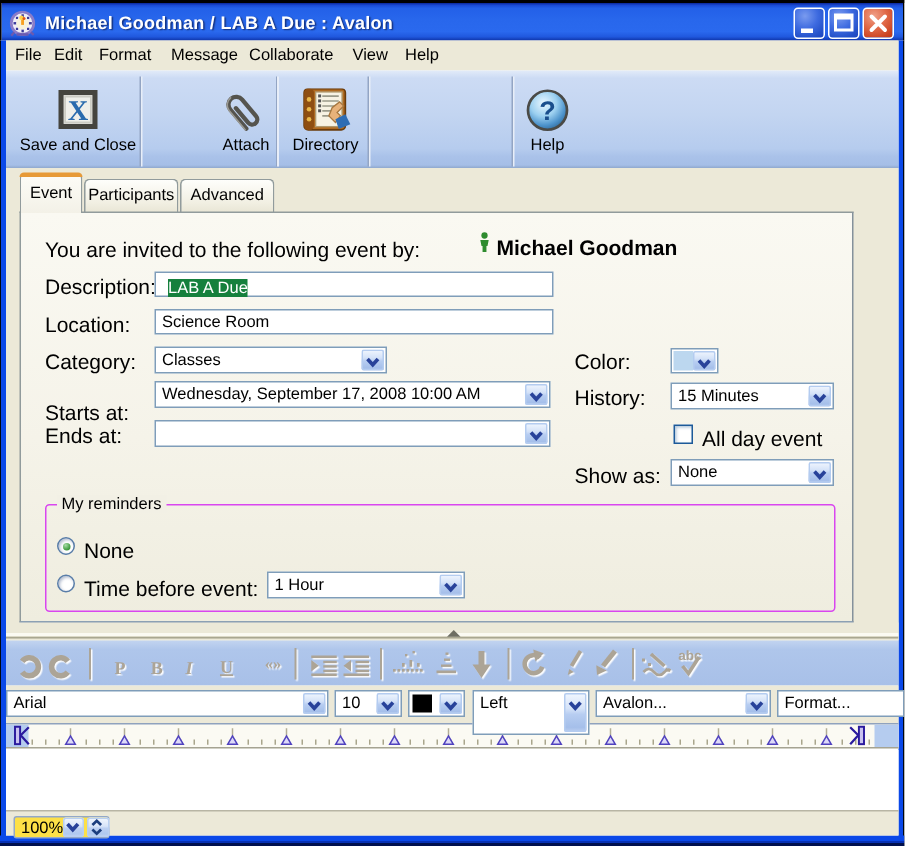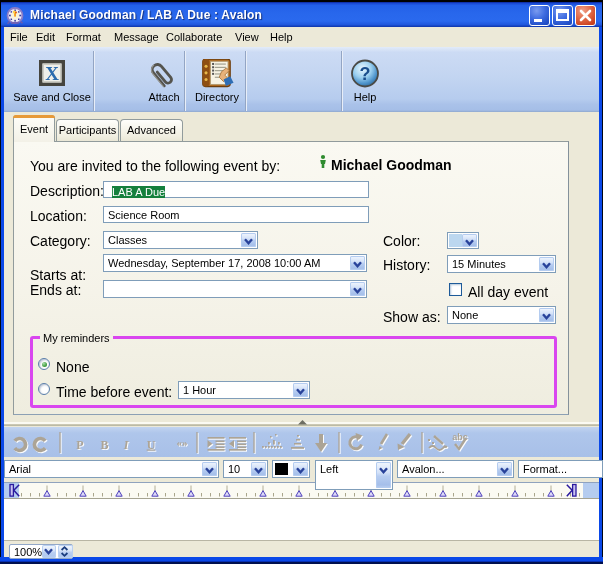--- a/index.html
+++ b/index.html
@@ -35,21 +35,21 @@
 .tab.on:before{content:"";position:absolute;left:-1px;right:-1px;top:-1px;height:3px;border-radius:3px 3px 0 0;background:#E79A38;}
 
 #page{left:13px;top:141px;width:556px;height:274px;border:1px solid #919B9C;border-right-color:#84919B;border-bottom-color:#8CA0B4;background:linear-gradient(180deg,#FAF9F2 0,#F5F3E9 55%,#EFEDDF 100%);z-index:4;}
 .flabel{position:absolute;font-size:14px;z-index:6;}
 .input,.combo{position:absolute;background:#fff;border:1px solid #7F9DB9;font-size:11px;z-index:6;}
 .input span,.combo .val{position:absolute;left:4px;top:2px;white-space:nowrap;}
 .combo .cbtn{position:absolute;right:1px;top:1px;bottom:1px;width:15px;border-radius:1.5px;
  background:linear-gradient(180deg,#F2F7FE 0,#D4E2F8 40%,#B7CDF1 55%,#A5BFEA 88%,#BCCfF0 100%);
  box-shadow:inset 0 0 0 1px #B4CCF0;}
 .cbtn svg{position:absolute;left:1px;top:2px;}
-.grp{position:absolute;border:3px solid #d946ef;border-radius:3px;z-index:6;}
+.grp{position:absolute;border:1px solid #d946ef;border-radius:3px;z-index:6;}
 .grp .cap{position:absolute;top:-7px;left:7px;background:#F2F0E5;padding:0 3px;font-size:11px;}
 .radio{position:absolute;z-index:6;width:12px;height:12px;border-radius:50%;background:#fff;border:1px solid #597DA8;box-shadow:inset 1px 1px 2px rgba(90,110,150,.45);}
 .radio.sel:after{content:"";position:absolute;left:2.5px;top:2.5px;width:5px;height:5px;border-radius:50%;background:radial-gradient(circle at 35% 30%,#A8DCA8 0,#4EA64E 55%,#1E7A1E 100%);}
 .chk{position:absolute;z-index:6;width:13px;height:13px;background:#fff;border:1px solid #1D5A99;box-shadow:inset 1px 1px 2px rgba(60,110,160,.4);}
 
 #split{left:4px;top:415px;width:595px;height:12px;background:#ECE9D8;}
 #fmtbar{left:4px;top:427px;width:595px;height:30px;background:linear-gradient(180deg,#C2D4F0 0,#AFC6EB 20%,#A8C0E8 100%);}
 
 #fontrow{left:4px;top:457px;width:595px;height:25px;background:#ECE9D8;}
 
@@ -475,21 +475,21 @@
       <polygon points="507.8,13.2 514.2,13.2 511.0,7.6" fill="#DDD9F8" stroke="#5042BE" stroke-width="1"></polygon>
       <line x1="547.0" y1="2.5" x2="547.0" y2="13" stroke="#B2AE96" stroke-width="1"></line>
       <polygon points="543.8,13.2 550.2,13.2 547.0,7.6" fill="#DDD9F8" stroke="#5042BE" stroke-width="1"></polygon>
       <rect x="6" y="1.5" width="3.4" height="11.6" fill="#C9C2F0" stroke="#2A1A9E" stroke-width="1.3"></rect>
       <path d="M9.8 7.2 L15.2 1.8 M9.8 7.2 L15.2 13.2" stroke="#2A1A9E" stroke-width="1.5" fill="none"></path>
       <rect x="568.6" y="1.5" width="3.4" height="11.6" fill="#C9C2F0" stroke="#2A1A9E" stroke-width="1.3"></rect>
       <path d="M568.2 7.2 L562.8 1.8 M568.2 7.2 L562.8 13.2" stroke="#2A1A9E" stroke-width="1.5" fill="none"></path>
     </svg></div>
 <div class="abs" id="docbody"></div>
 <div class="abs" id="status">
-    <div class="abs" style="left:5px;top:3px;width:64px;height:15px;background:#ffffff;border:1px solid #93A8C8;border-radius:2px">
+    <div class="abs" style="left:5px;top:3px;width:64px;height:15px;background:#fde047;border:1px solid #93A8C8;border-radius:2px">
       <span style="position:absolute;left:4px;top:1px">100%</span>
       <span style="position:absolute;left:32px;top:0px;bottom:0px;width:14px;background:linear-gradient(180deg,#F4F8FE,#D7E4F8 45%,#BCD0F2 55%,#AFC8EF 85%,#C8D8F4 100%);box-shadow:inset 0 0 0 1px #B9D0F1;border-radius:2px"><svg width="13" height="13" viewBox="0 0 13 13">
           <path d="M3 4.3 L6.5 8.2 L10 4.3" fill="none" stroke="#28429A" stroke-width="2.4"></path>
         </svg></span>
       <span style="position:absolute;left:48px;top:0px;bottom:0px;width:15px;background:linear-gradient(180deg,#F4F8FE,#D7E4F8 45%,#BCD0F2 55%,#AFC8EF 85%,#C8D8F4 100%);box-shadow:inset 0 0 0 1px #B9D0F1;border-radius:2px"><svg width="13" height="13" viewBox="0 0 13 13">
           <path d="M3.6 5 L6.5 2.2 L9.4 5" fill="none" stroke="#1C3E7E" stroke-width="1.8"></path>
           <path d="M3.6 8 L6.5 10.8 L9.4 8" fill="none" stroke="#1C3E7E" stroke-width="1.8"></path>
         </svg></span>
     </div>
   </div>

